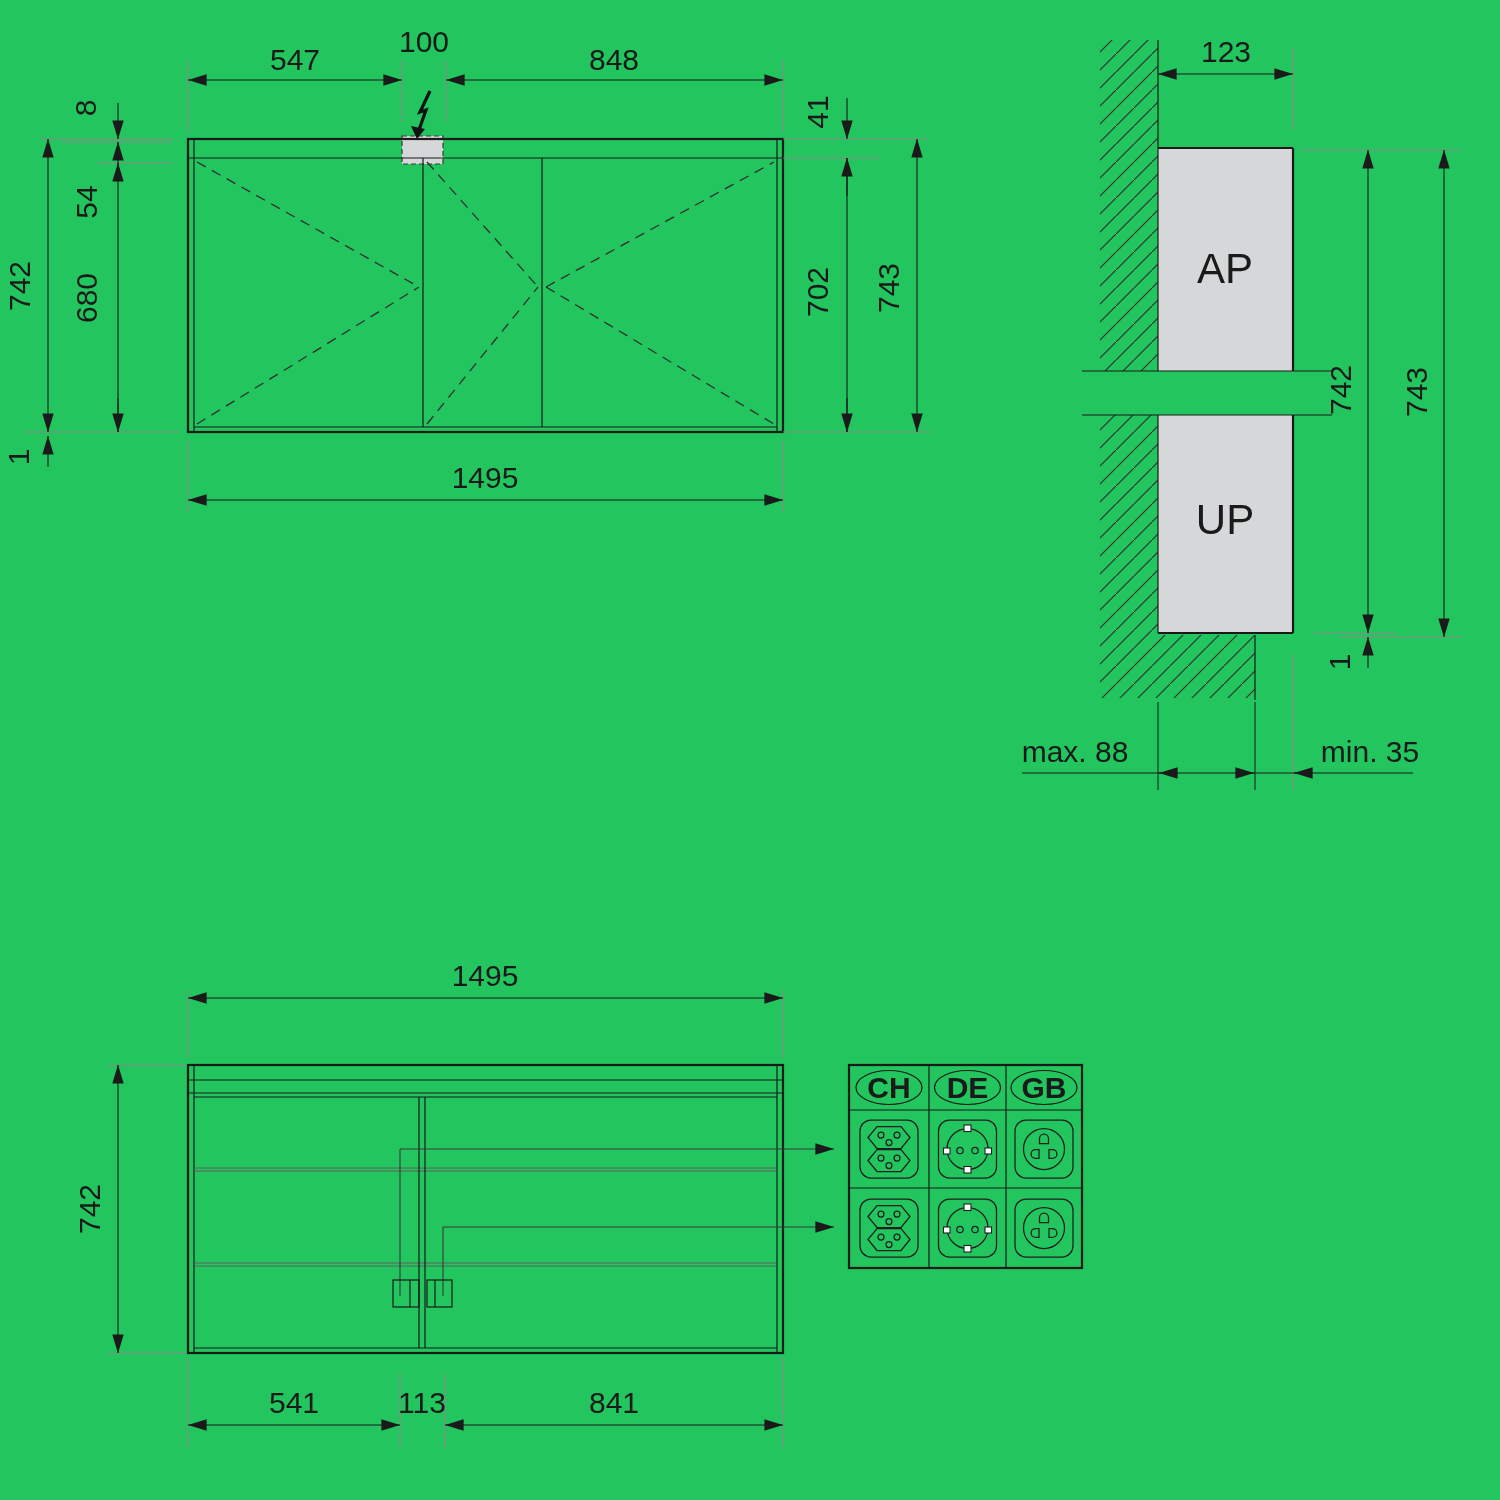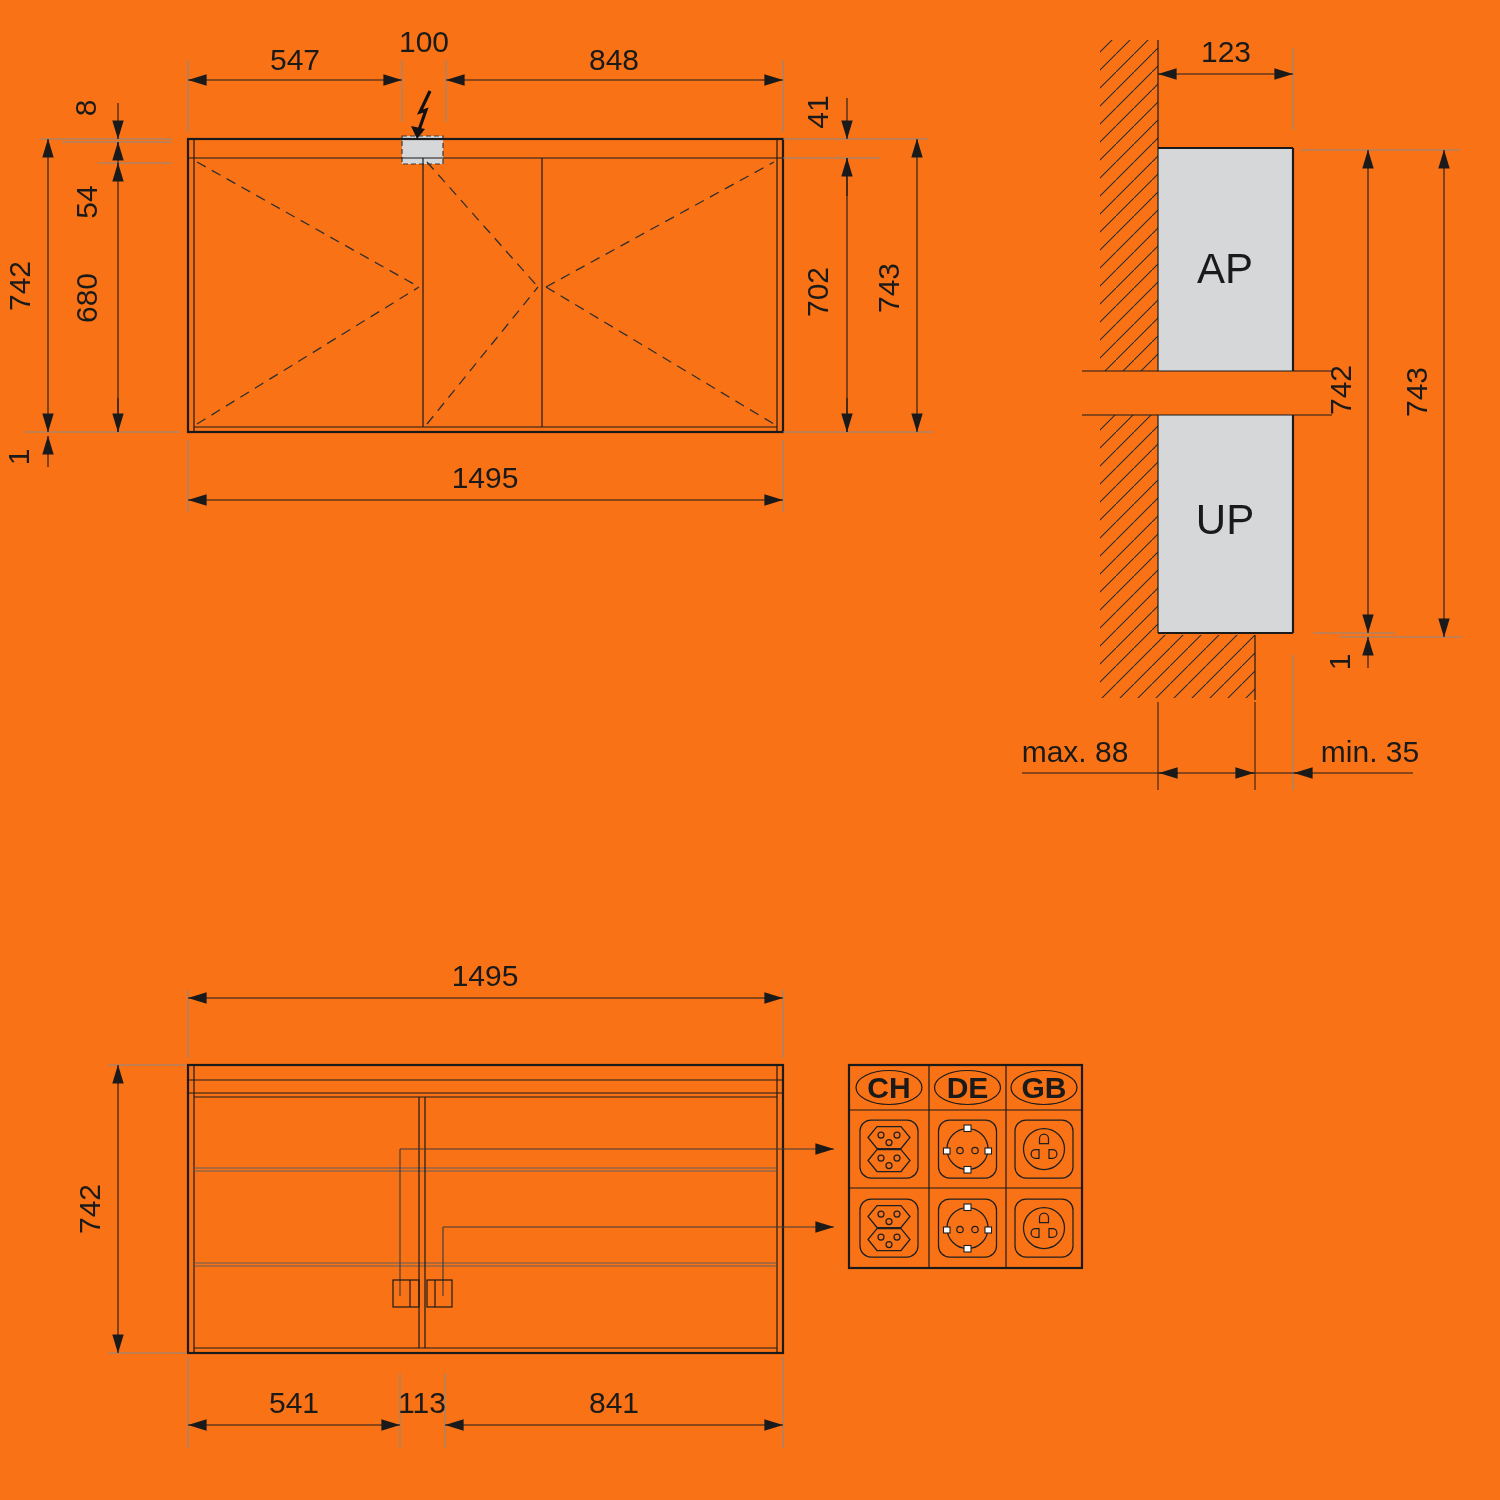--- a/index.html
+++ b/index.html
@@ -1,16 +1,16 @@
 <!DOCTYPE html>
 <html><head>
 <meta charset="utf-8">
 <style>
   html,body{margin:0;padding:0;background:#ffffff;}
-  .stage{width:1500px;height:1500px;background:#f97316;position:relative;font-family:"Liberation Sans",sans-serif;}
+  .stage{width:1500px;height:1500px;background:#22c55e;position:relative;font-family:"Liberation Sans",sans-serif;}
   svg{display:block;}
   
   .ol{stroke:#1a1a1a;stroke-width:2.2;fill:none;}
   .il{stroke:#1a1a1a;stroke-width:1.2;fill:none;}
   .thin{stroke:#1a1a1a;stroke-width:1;fill:none;}
   
   .dl{stroke:#1a1a1a;stroke-width:1.1;fill:none;}
   
   .el{stroke:#8a8a8a;stroke-width:1.1;fill:none;}
   

